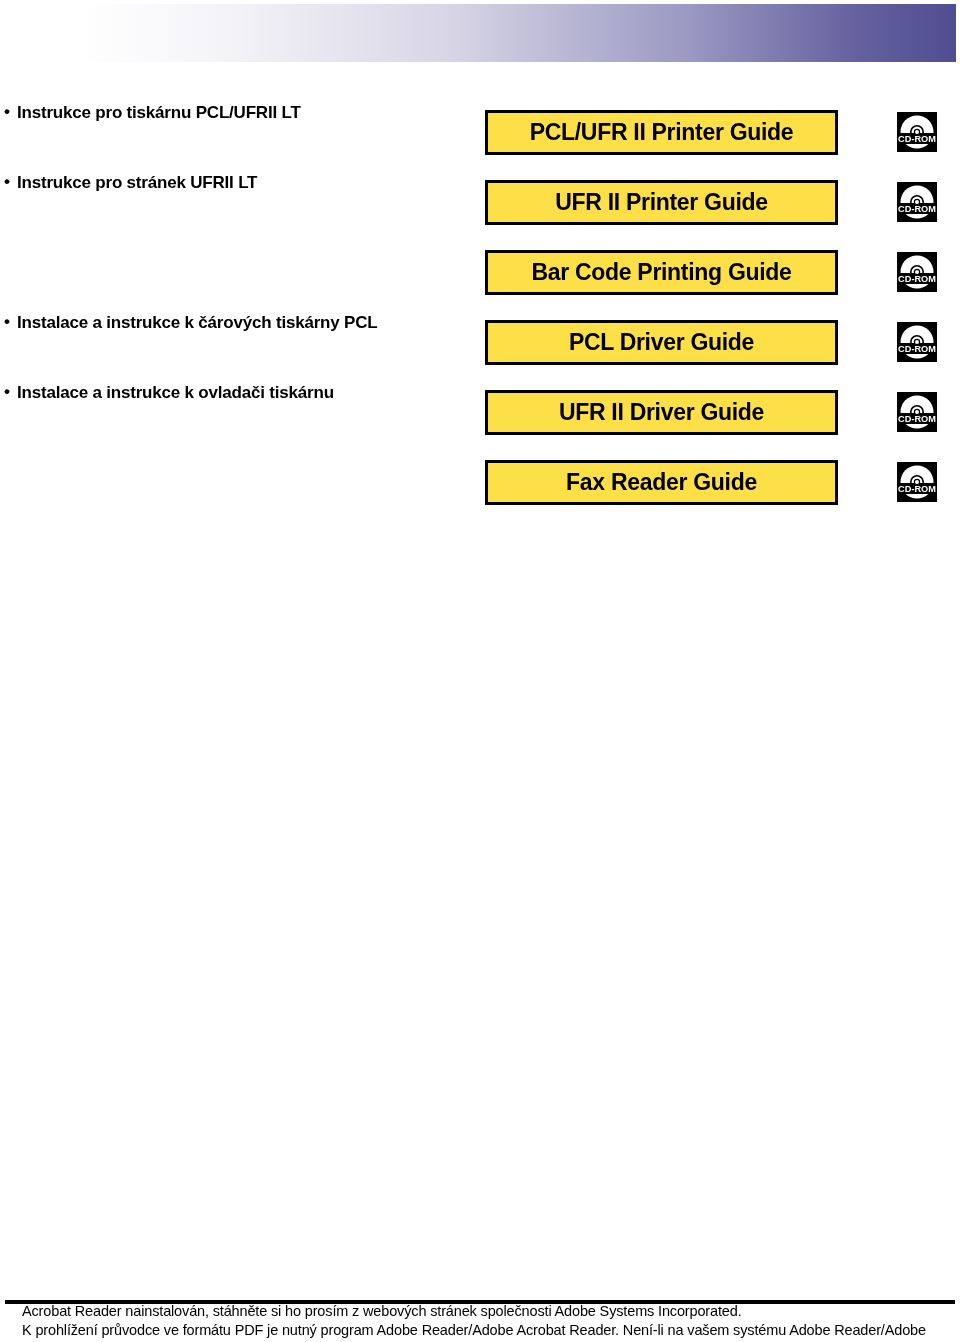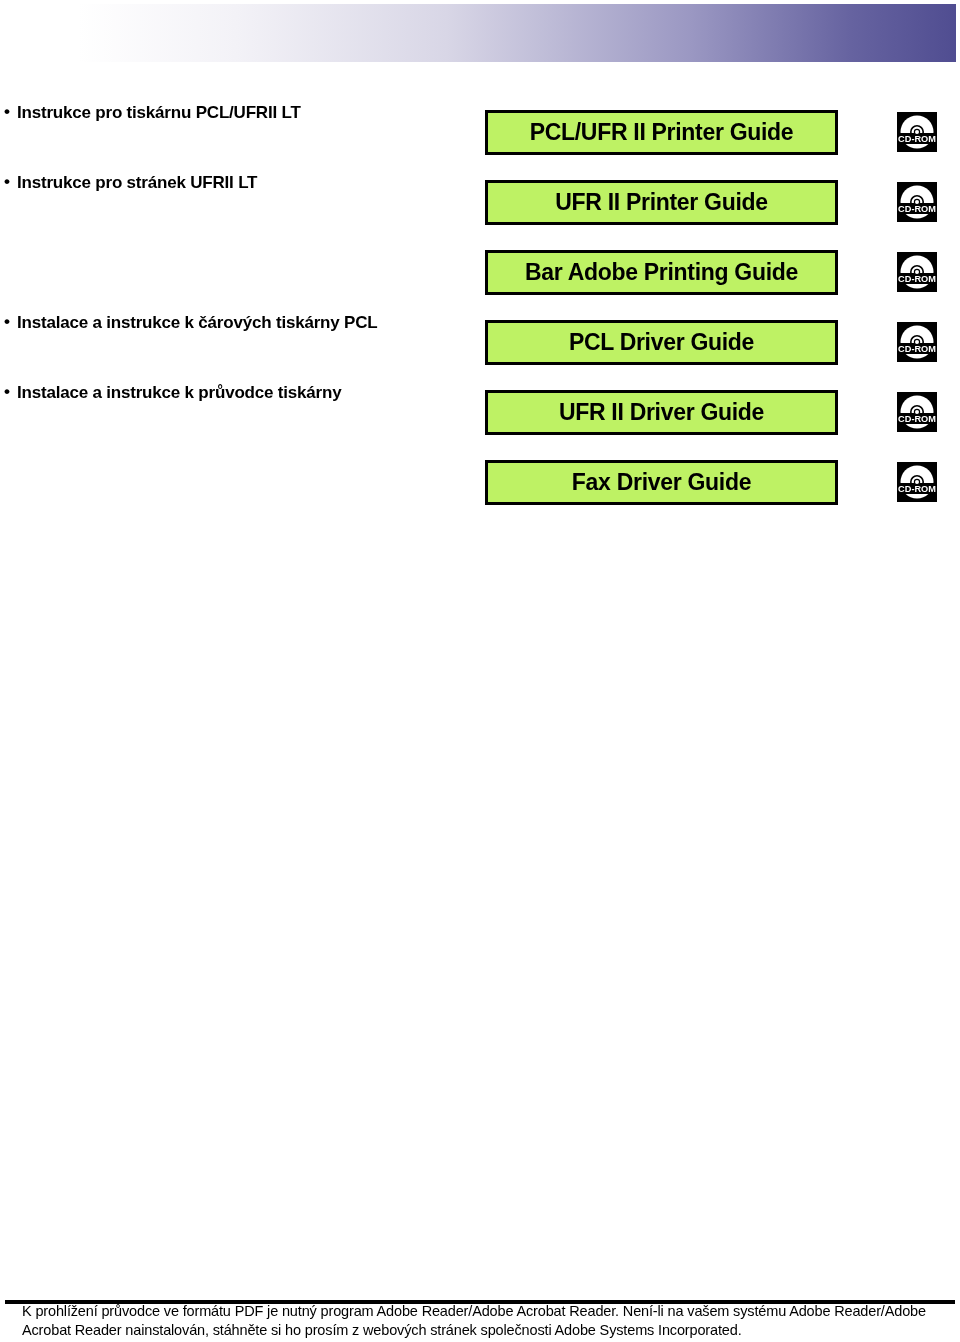--- a/index.html
+++ b/index.html
@@ -70,21 +70,21 @@
 
   
   .guide-box {
     position: absolute;
     left: 485px;
     top: 10px;
     width: 353px;
     height: 45px;
     box-sizing: border-box;
     border: 3px solid #000000;
-    background: #bef264;
+    background: #fde047;
     display: flex;
     align-items: center;
     justify-content: center;
   }
   .guide-box-label {
     font-size: 23px;
     font-weight: bold;
     line-height: 1;
     letter-spacing: -0.3px;
     white-space: nowrap;
@@ -168,21 +168,21 @@
         <rect x="2" y="21" width="36" height="11" fill="#000000"></rect>
         <circle cx="20" cy="20" r="6.2" fill="none" stroke="#000000" stroke-width="1.6"></circle>
         <circle cx="20" cy="20" r="2.6" fill="#ffffff" stroke="#000000" stroke-width="1.2"></circle>
         <text class="cd-text" x="20" y="29.6" font-family="'Liberation Sans', sans-serif" font-size="9.2" font-weight="bold" fill="#ffffff" text-anchor="middle">CD-ROM</text>
       </svg>
     </div>
   </div>
 
   <div class="guide-row">
     <div class="guide-box">
-      <span class="guide-box-label">Bar Adobe Printing Guide</span>
+      <span class="guide-box-label">Bar Code Printing Guide</span>
     </div>
     <div class="cdrom-icon">
       <svg viewBox="0 0 40 40" width="40" height="40" aria-hidden="true">
         <rect x="0" y="0" width="40" height="40" fill="#000000"></rect>
         <circle cx="20" cy="20" r="16.5" fill="#ffffff"></circle>
         <rect x="2" y="21" width="36" height="11" fill="#000000"></rect>
         <circle cx="20" cy="20" r="6.2" fill="none" stroke="#000000" stroke-width="1.6"></circle>
         <circle cx="20" cy="20" r="2.6" fill="#ffffff" stroke="#000000" stroke-width="1.2"></circle>
         <text class="cd-text" x="20" y="29.6" font-family="'Liberation Sans', sans-serif" font-size="9.2" font-weight="bold" fill="#ffffff" text-anchor="middle">CD-ROM</text>
       </svg>
@@ -203,53 +203,53 @@
         <rect x="2" y="21" width="36" height="11" fill="#000000"></rect>
         <circle cx="20" cy="20" r="6.2" fill="none" stroke="#000000" stroke-width="1.6"></circle>
         <circle cx="20" cy="20" r="2.6" fill="#ffffff" stroke="#000000" stroke-width="1.2"></circle>
         <text class="cd-text" x="20" y="29.6" font-family="'Liberation Sans', sans-serif" font-size="9.2" font-weight="bold" fill="#ffffff" text-anchor="middle">CD-ROM</text>
       </svg>
     </div>
   </div>
 
   <div class="guide-row">
     <div class="desc-cell">
-        <span class="desc-line first">Instalace a instrukce k průvodce tiskárny</span>
+        <span class="desc-line first">Instalace a instrukce k ovladači tiskárnu</span>
       </div>
     <div class="guide-box">
       <span class="guide-box-label">UFR II Driver Guide</span>
     </div>
     <div class="cdrom-icon">
       <svg viewBox="0 0 40 40" width="40" height="40" aria-hidden="true">
         <rect x="0" y="0" width="40" height="40" fill="#000000"></rect>
         <circle cx="20" cy="20" r="16.5" fill="#ffffff"></circle>
         <rect x="2" y="21" width="36" height="11" fill="#000000"></rect>
         <circle cx="20" cy="20" r="6.2" fill="none" stroke="#000000" stroke-width="1.6"></circle>
         <circle cx="20" cy="20" r="2.6" fill="#ffffff" stroke="#000000" stroke-width="1.2"></circle>
         <text class="cd-text" x="20" y="29.6" font-family="'Liberation Sans', sans-serif" font-size="9.2" font-weight="bold" fill="#ffffff" text-anchor="middle">CD-ROM</text>
       </svg>
     </div>
   </div>
 
   <div class="guide-row">
     <div class="guide-box">
-      <span class="guide-box-label">Fax Driver Guide</span>
+      <span class="guide-box-label">Fax Reader Guide</span>
     </div>
     <div class="cdrom-icon">
       <svg viewBox="0 0 40 40" width="40" height="40" aria-hidden="true">
         <rect x="0" y="0" width="40" height="40" fill="#000000"></rect>
         <circle cx="20" cy="20" r="16.5" fill="#ffffff"></circle>
         <rect x="2" y="21" width="36" height="11" fill="#000000"></rect>
         <circle cx="20" cy="20" r="6.2" fill="none" stroke="#000000" stroke-width="1.6"></circle>
         <circle cx="20" cy="20" r="2.6" fill="#ffffff" stroke="#000000" stroke-width="1.2"></circle>
         <text class="cd-text" x="20" y="29.6" font-family="'Liberation Sans', sans-serif" font-size="9.2" font-weight="bold" fill="#ffffff" text-anchor="middle">CD-ROM</text>
       </svg>
     </div>
   </div>
 </div>
 
 <div id="footer">
   <div id="footer-rule"></div>
   <div id="footer-text">
+      <span class="fline">Acrobat Reader nainstalován, stáhněte si ho prosím z webových stránek společnosti Adobe Systems Incorporated.</span>
       <span class="fline">K prohlížení průvodce ve formátu PDF je nutný program Adobe Reader/Adobe Acrobat Reader. Není-li na vašem systému Adobe Reader/Adobe</span>
-      <span class="fline">Acrobat Reader nainstalován, stáhněte si ho prosím z webových stránek společnosti Adobe Systems Incorporated.</span>
     </div>
 </div>
 
 </body></html>

